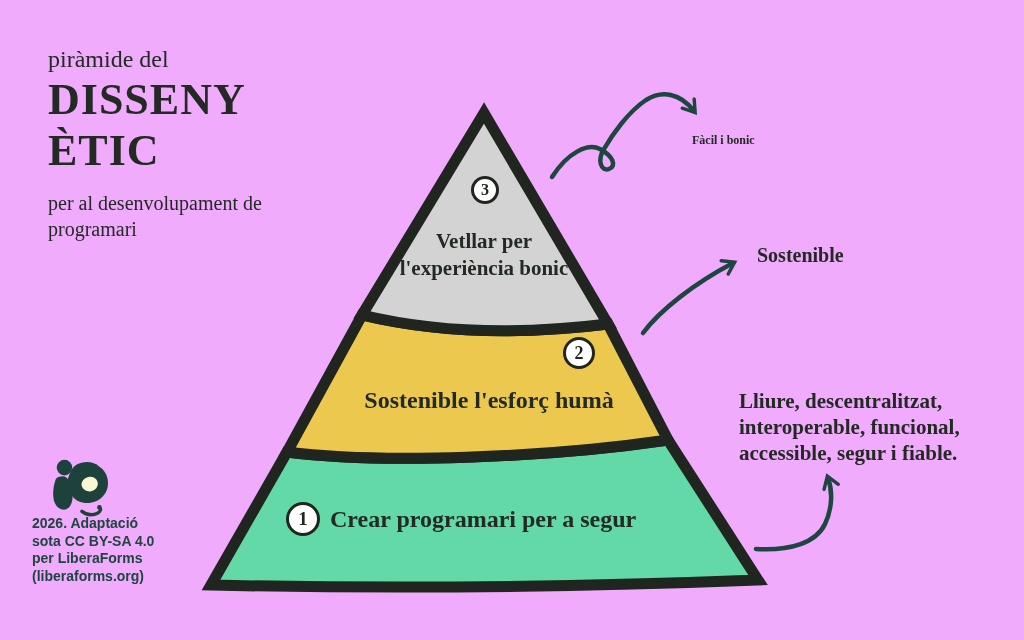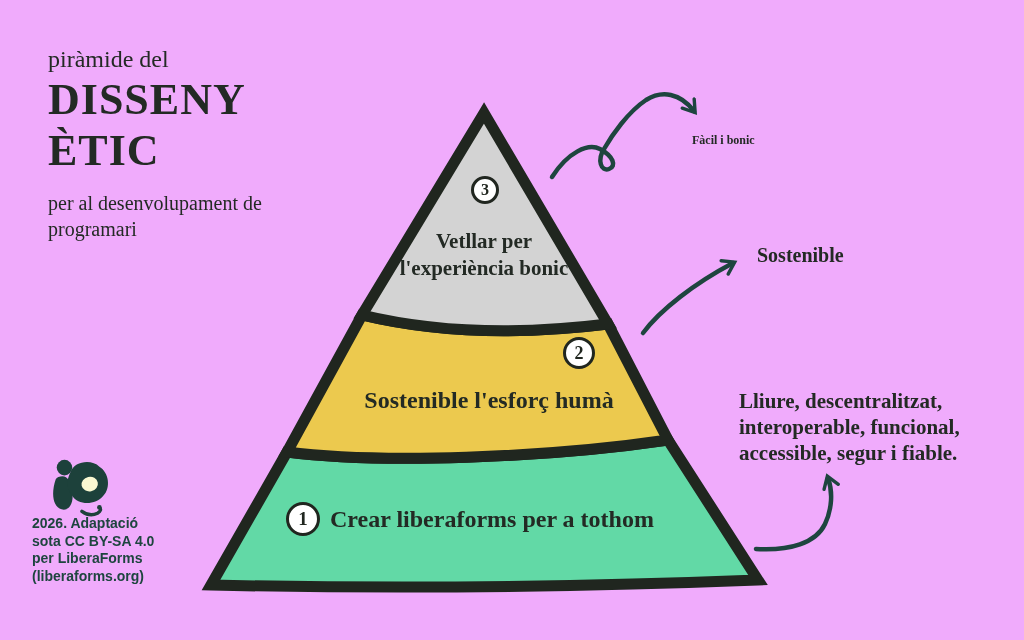--- a/index.html
+++ b/index.html
@@ -98,20 +98,20 @@
 
   <div class="num-circle c2">
     <span>2</span>
   </div>
   <div class="abs lvl-label lvl2">Sostenible l'esforç humà</div>
 
   <div class="abs lvl1-row">
     <div class="num-circle c1">
       <span>1</span>
     </div>
-    <div class="lvl1-text">Crear liberaforms per a tothom</div>
+    <div class="lvl1-text">Crear programari per a segur</div>
   </div>
 
   <div class="abs ann ann1">Fàcil i bonic</div>
   <div class="abs ann ann2">Sostenible</div>
   <div class="abs ann ann3">Lliure, descentralitzat, interoperable, funcional, accessible, segur i fiable.</div>
 
 </div>
 
 </body></html>

